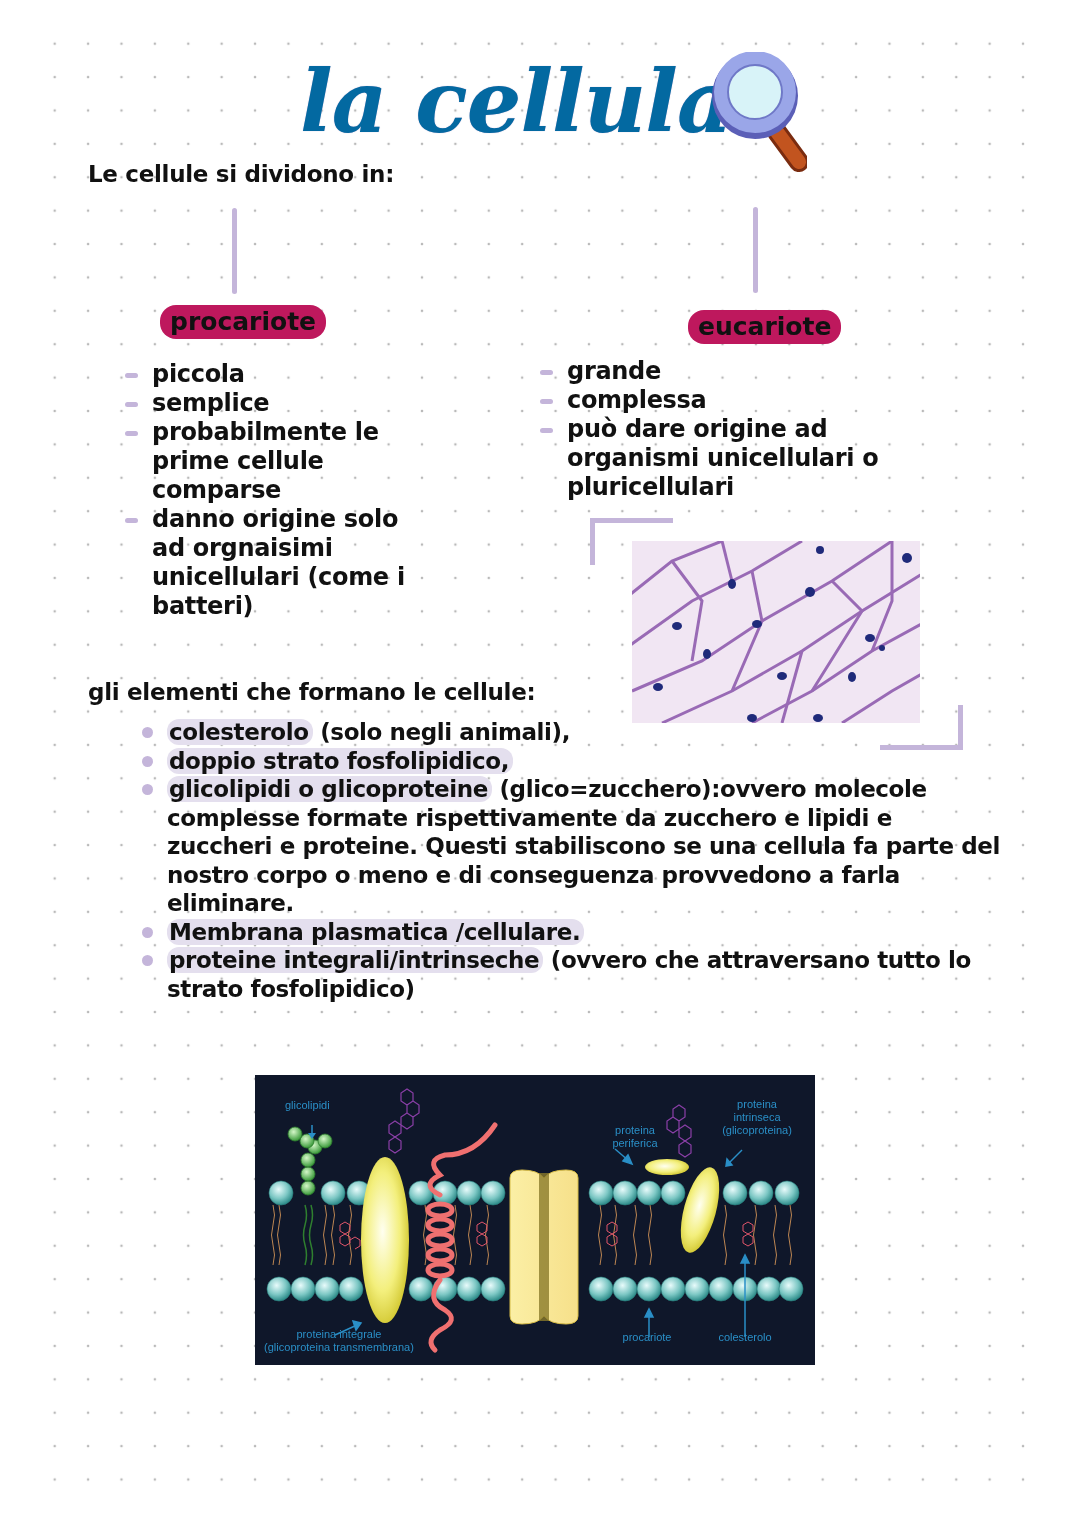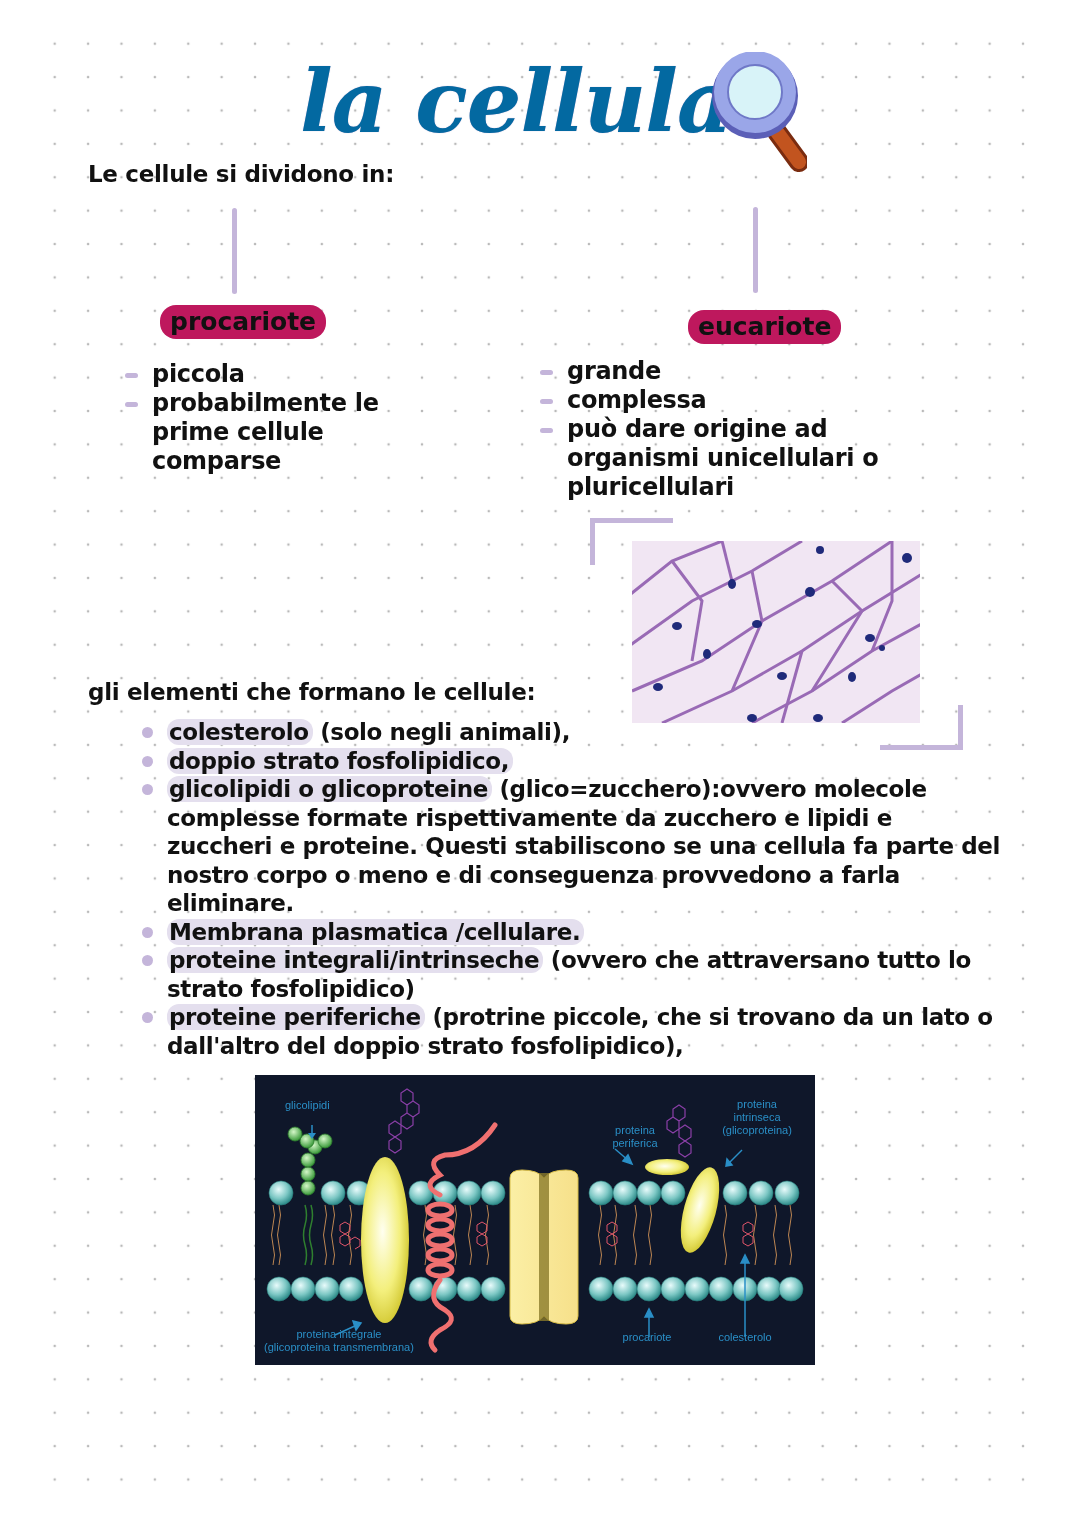--- a/index.html
+++ b/index.html
@@ -70,21 +70,23 @@
 </div>
 
 <div class="abs txt" style="left:88px; top:160px;text-align:center;">Le cellule si dividono in:</div>
 
 <div class="abs vline" style="left:232px; top:208px; height:86px;"></div>
 <div class="abs vline" style="left:753px; top:207px; height:86px;"></div>
 
 <div class="abs pill" style="left:160px; top:305px;">procariote</div>
 <ul class="abs dash" style="left:125px; top:360px; width:330px;">
   <li>piccola</li>
+  <li>semplice</li>
   <li style="width:280px;">probabilmente le prime cellule comparse</li>
+  <li style="width:260px;">danno origine solo ad orgnaisimi unicellulari (come i batteri)</li>
 </ul>
 
 <div class="abs pill" style="left:688px; top:310px;">eucariote</div>
 <ul class="abs dash" style="left:540px; top:357px; width:420px;">
   <li>grande</li>
   <li>complessa</li>
   <li style="width:370px;">può dare origine ad organismi unicellulari o pluricellulari</li>
 </ul>
 
 <div class="abs corner-tl"></div>
@@ -125,21 +127,20 @@
   </svg>
 </div>
 
 <div class="abs txt" style="left:88px; top:678px;">gli elementi che formano le cellule:</div>
 <ul class="abs dots" style="left:140px; top:718px;">
   <li><span class="hl">colesterolo</span><span> (solo negli animali),</span></li>
   <li><span class="hl">doppio strato fosfolipidico,</span><span></span></li>
   <li><span class="hl">glicolipidi o glicoproteine</span><span> (glico=zucchero):ovvero molecole complesse formate rispettivamente da zucchero e lipidi e zuccheri e proteine. Questi stabiliscono se una cellula fa parte del nostro corpo o meno e di conseguenza provvedono a farla eliminare.</span></li>
   <li><span class="hl">Membrana plasmatica /cellulare.</span><span></span></li>
   <li><span class="hl">proteine integrali/intrinseche</span><span> (ovvero che attraversano tutto lo strato fosfolipidico)</span></li>
-  <li><span class="hl">proteine periferiche</span><span> (protrine piccole, che si trovano da un lato o dall'altro del doppio strato fosfolipidico),</span></li>
 </ul>
 
 <div class="abs" style="left:255px; top:1075px; width:560px; height:290px; background:#0f172a;">
   <svg width="560" height="290" viewBox="0 0 560 290" style="position:absolute; left:0; top:0;">
     <defs>
       <radialGradient id="head" cx="40%" cy="35%" r="65%">
         <stop offset="0" stop-color="#e8fbfb"></stop>
         <stop offset="0.6" stop-color="#7cc7c4"></stop>
         <stop offset="1" stop-color="#2f8d8b"></stop>
       </radialGradient>

